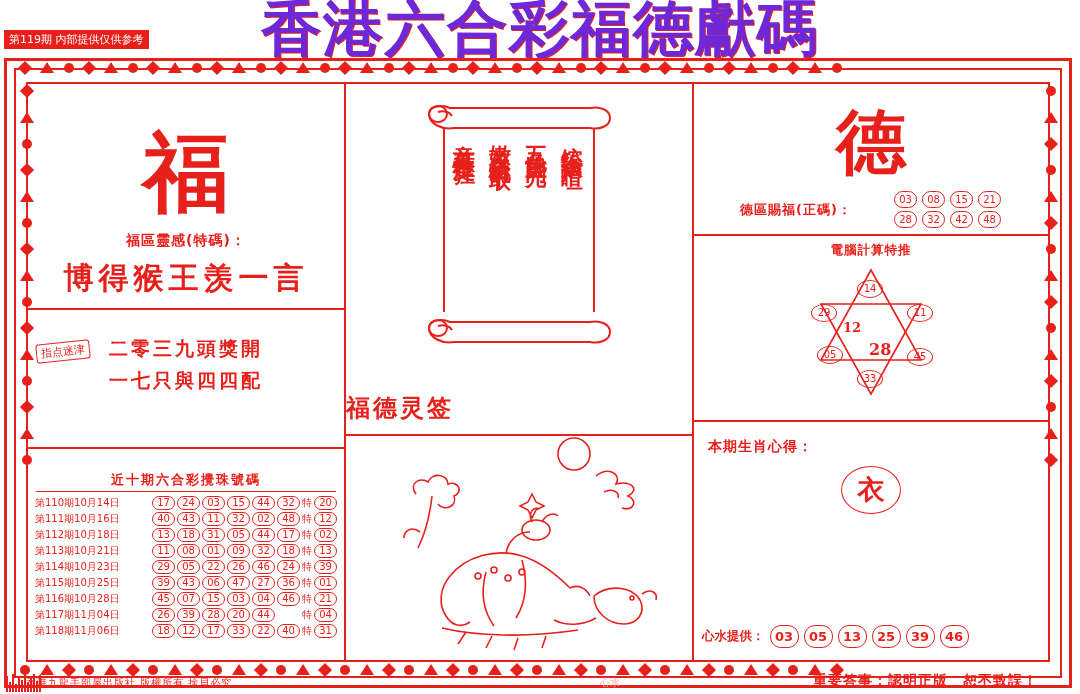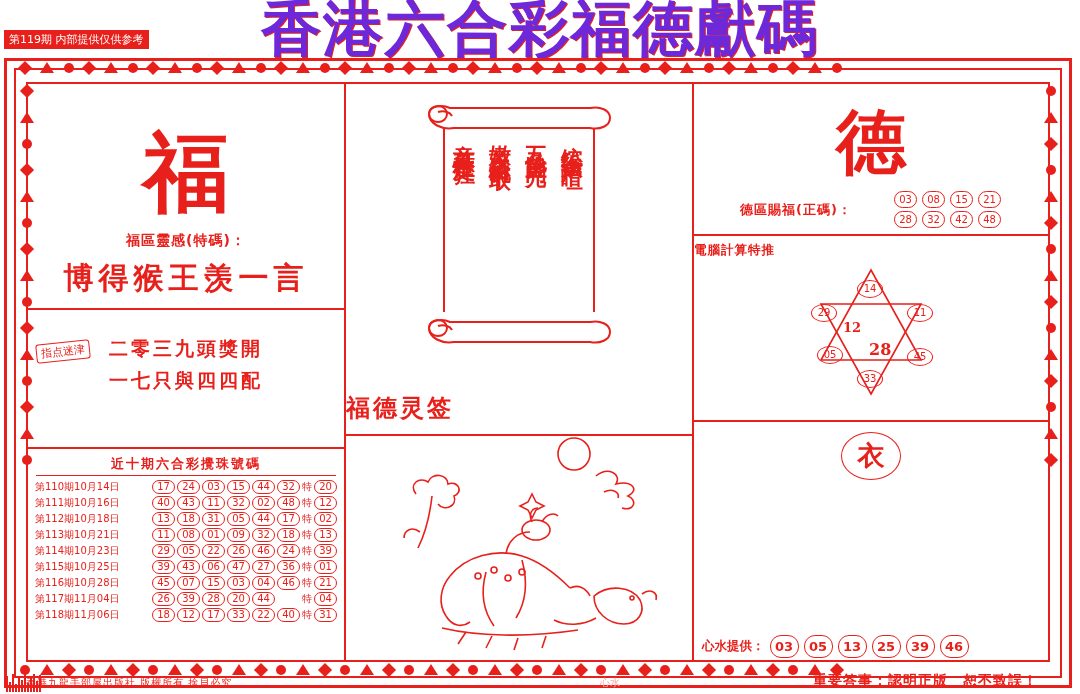--- a/index.html
+++ b/index.html
@@ -83,21 +83,21 @@
   }
   .verse{
     text-align:center;font-family:"DejaVu Serif","Liberation Serif",serif;
     font-size:19px;font-weight:bold;letter-spacing:3px;
   }
   .verse.l1{margin-top:26px;}
   .verse.l2{margin-top:6px;}
   .left-bot{height:auto;position:relative;padding:4px 6px 0 6px;}
   .hist-title{
     text-align:center;font-size:13px;font-weight:bold;letter-spacing:2px;
-    border-bottom:1.5px solid #e8201b;padding-bottom:2px;margin:2px 2px 3px 2px;
+    border-bottom:1.5px solid #e8201b;padding-bottom:2px;margin:18px 2px 3px 2px;
   }
   table.hist{width:100%;border-collapse:collapse;font-size:10.5px;}
   table.hist td{padding:1px 1px;white-space:nowrap;}
   td.dd{ text-align:left; font-size:10px; padding-left:2px;}
   td.n{ text-align:center;width:22px;}
   .nbox{
     display:inline-block;border:1px solid #e8201b;border-radius:8px;
     min-width:17px;padding:0 2px;text-align:center;font-size:10px;line-height:12px;
   }
   td.sp{text-align:center;width:34px;font-size:10px;}
@@ -135,21 +135,21 @@
   .right-label{
     font-size:13px;font-weight:bold;letter-spacing:1px;padding-left:46px;width:150px;
   }
   .num-grid{display:flex;flex-direction:column;gap:3px;padding-left:4px;}
   .num-grid .r{display:flex;gap:5px;}
   .circ{
     width:21px;height:15px;border:1.3px solid #e8201b;border-radius:9px;
     font-size:10px;line-height:15px;text-align:center;
   }
   .right-mid{height:186px;border-bottom:2px solid #e8201b;position:relative;}
-  .rm-title{text-align:left;font-size:12.5px;font-weight:bold;letter-spacing:1px;padding-top:6px;}
+  .rm-title{text-align:center;font-size:12.5px;font-weight:bold;letter-spacing:1px;padding-top:6px;}
   .star-wrap{position:absolute;left:50%;top:28px;transform:translateX(-50%);}
   .star-num{
     position:absolute;font-size:13px;font-weight:bold;
     font-family:"DejaVu Serif","Liberation Serif",serif;
   }
   .star-ell{
     position:absolute;border:1.2px solid #e8201b;border-radius:50%;
     width:24px;height:16px;font-size:10px;line-height:16px;text-align:center;
   }
   .right-bot{height:auto;position:relative;}
@@ -535,20 +535,21 @@
           <div class="star-ell" style="left:104px;top:40px;">11</div>
           <div class="star-num" style="left:40px;top:56px;">12</div>
           <div class="star-ell" style="left:14px;top:82px;">05</div>
           <div class="star-num" style="left:66px;top:76px;font-size:16px;">28</div>
           <div class="star-ell" style="left:104px;top:84px;">45</div>
           <div class="star-ell" style="left:54px;top:106px;">33</div>
         </div>
       </div>
 
       <div class="cell right-bot" style="height:calc(100% - 340px);">
+        <div class="rb-title">本期生肖心得：</div>
         <div class="zodiac">衣</div>
         <div class="sx-row">
           <div class="sx-label">心水提供：</div>
           <div class="ball">03</div>
           <div class="ball">05</div>
           <div class="ball">13</div>
           <div class="ball">25</div>
           <div class="ball">39</div>
           <div class="ball">46</div>
         </div>

